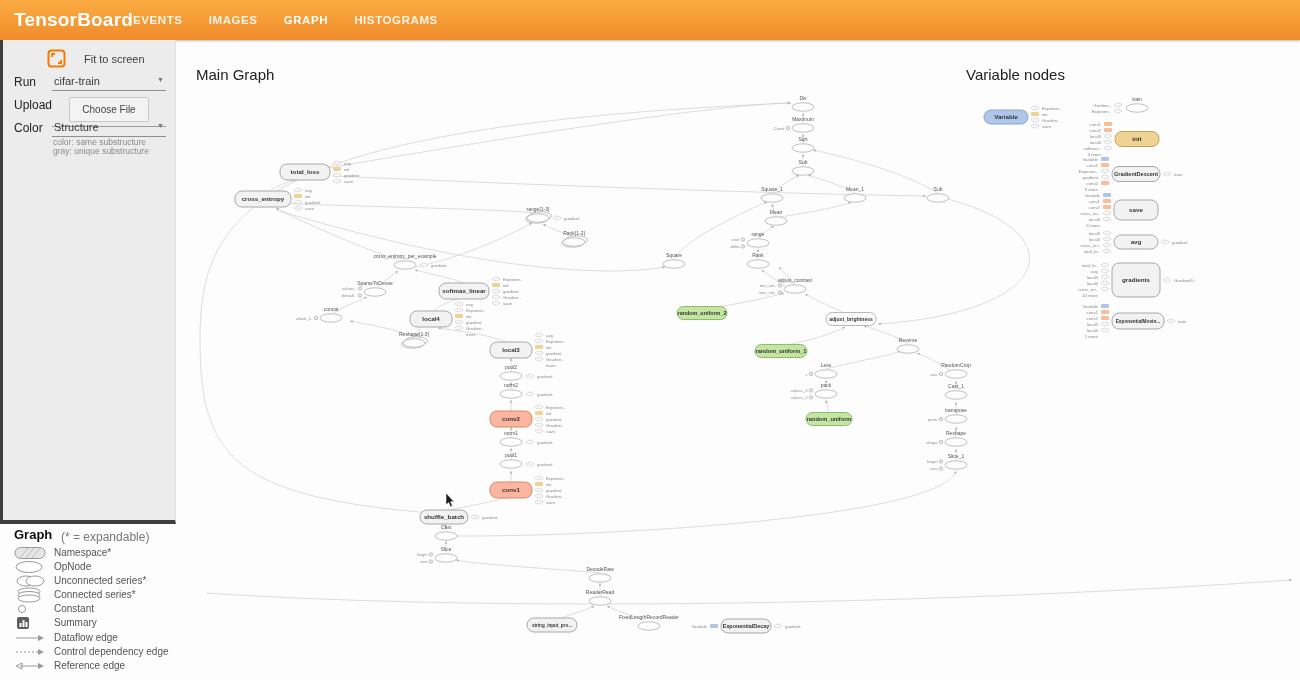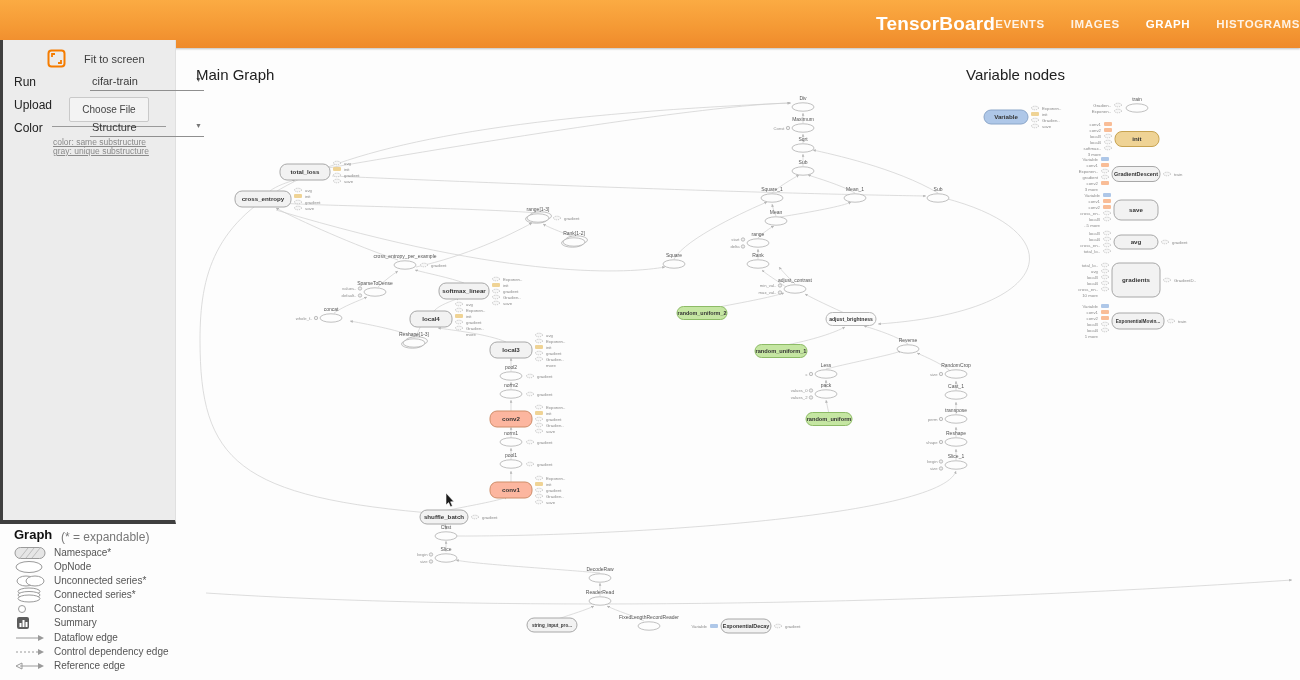--- a/index.html
+++ b/index.html
@@ -1,38 +1,38 @@
 <!DOCTYPE html>
 <html><head>
 <meta charset="utf-8">
 <style>
   html,body{margin:0;padding:0;width:1300px;height:680px;overflow:hidden;
     font-family:"Liberation Sans","DejaVu Sans",sans-serif;background:#fdfdfd;}
   
-  .header{position:absolute;left:0;top:0;width:1300px;height:48px;
+  .header{position:absolute;left:0;top:0;width:1300px;height:40px;
     background:linear-gradient(180deg,#fbab43 0%,#f59a35 55%,#ef8a2b 100%);
-    display:flex;align-items:center;justify-content:flex-end;box-shadow:0 1px 2px rgba(0,0,0,.25);}
+    display:flex;align-items:center;justify-content:flex-start;box-shadow:0 1px 2px rgba(0,0,0,.25);}
   .brand{color:#fff;font-size:19px;font-weight:700;padding-left:14px;letter-spacing:.2px;}
   .nav{display:flex;gap:26px;padding-right:0;}
   .nav span{color:rgba(255,255,255,.88);font-size:11.5px;font-weight:600;letter-spacing:.6px;cursor:pointer;}
   .nav span.active{color:#fff;font-weight:800;}
   
   .sidebar{position:absolute;left:0;top:40px;width:176px;height:484px;background:#ececec;
     border-left:3px solid #3f3f3f;border-bottom:4px solid #3f3f3f;box-sizing:border-box;border-right:1px solid #e0e0e0;}
   .fitrow{position:absolute;left:44px;top:9px;display:flex;align-items:center;gap:18px;cursor:pointer;}
   .fitlabel{font-size:11px;color:#3c3c3c;}
   .ctl-label{position:absolute;left:11px;font-size:12px;color:#222;}
   .select{position:absolute;left:49px;width:114px;border-bottom:1px solid #8f8f8f;
-    font-size:11px;color:#3a3a3a;padding:2px 0 3px 2px;box-sizing:border-box;cursor:pointer;margin-left:38px;}
+    font-size:11px;color:#3a3a3a;padding:2px 0 3px 2px;box-sizing:border-box;cursor:pointer;}
   .select .caret{position:absolute;right:2px;top:3px;font-size:7px;color:#777;}
   .uploadbox{position:absolute;left:49px;top:56px;width:114px;border-bottom:1px solid #9a9a9a;
     text-align:center;padding:1px 0 4px 0;}
   .choose-btn{display:inline-block;font-size:10px;color:#444;border:1px solid #c9c9c9;border-radius:2px;
     background:#f3f3f3;padding:6px 12px;cursor:pointer;}
-  .colornote{position:absolute;left:50px;font-size:8.5px;color:#8a8a8a;line-height:9.5px;text-decoration:underline;}
+  .colornote{position:absolute;left:50px;font-size:8.5px;color:#8a8a8a;line-height:9.5px;}
   
   .legend-title{position:absolute;left:11px;top:487px;font-size:13px;color:#111;font-weight:700;}
   .legend-sub{position:absolute;left:58px;top:490px;font-size:12px;color:#777;}
   .lrow{position:absolute;left:11px;display:flex;align-items:center;height:13px;}
   .lrow .ic{width:40px;flex:0 0 40px;display:flex;align-items:center;}
   .lrow .lt{font-size:10px;color:#555;white-space:nowrap;}
   
   .main-title{position:absolute;left:196px;top:66px;font-size:15px;color:#212121;font-weight:500;}
   .aux-title{position:absolute;left:966px;top:66px;font-size:15px;color:#212121;font-weight:500;}
   #graph-svg{position:absolute;left:176px;top:40px;}

